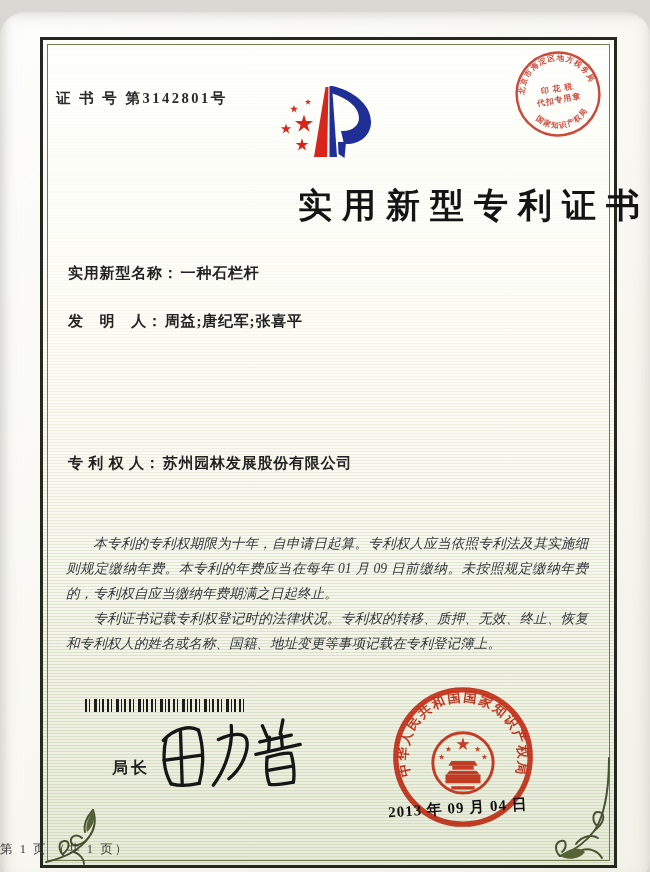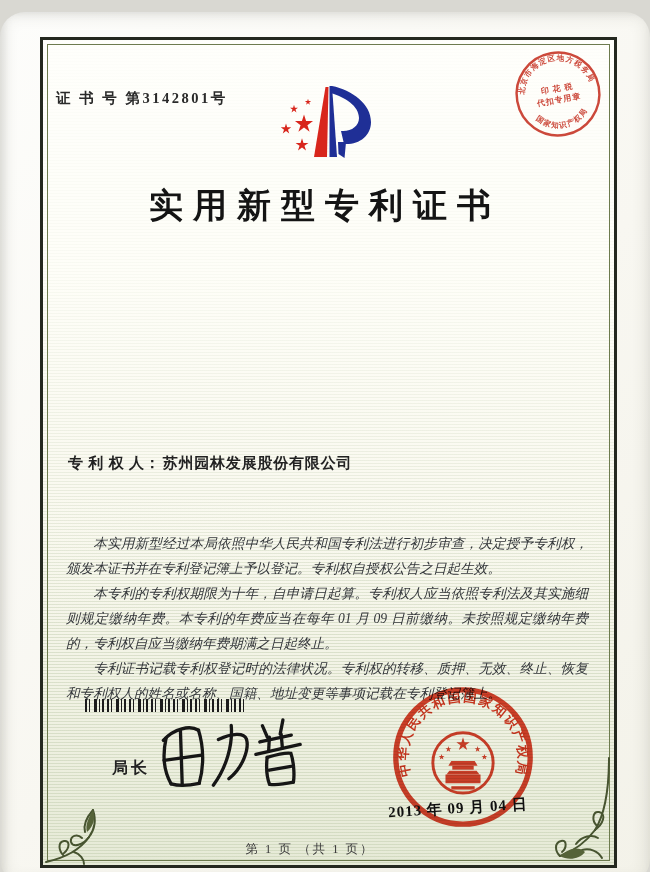--- a/index.html
+++ b/index.html
@@ -14,36 +14,36 @@
     background-image:
       linear-gradient(180deg, rgba(255,255,252,.95) 0%, rgba(255,255,250,.8) 28%, rgba(250,250,242,.45) 52%, rgba(246,248,236,0) 72%),
       linear-gradient(0deg, rgba(183,199,158,.30) 0%, rgba(183,199,158,.12) 22%, rgba(183,199,158,0) 45%),
       repeating-linear-gradient(180deg, rgba(141,162,117,.25) 0px, rgba(141,162,117,.25) 1px, rgba(252,252,245,0) 1px, rgba(252,252,245,0) 3px);}
   .frame-black{position:absolute;left:40px;top:25px;width:577px;height:831px;
     border:3px solid #24281f;box-sizing:border-box;}
   .frame-green{position:absolute;left:47px;top:32px;width:563px;height:817px;
     border:1.5px solid #6d7b4e;box-sizing:border-box;}
   .abs{position:absolute;}
   .cert-number{left:56px;top:77px;font-size:14.5px;font-weight:600;letter-spacing:2.5px;color:#2a2a2a;}
-  .cert-title{left:0;top:171px;width:650px;text-align:center;font-size:34px;font-weight:700;
+  .cert-title{left:0;top:171px;width:650px;text-align:right;font-size:34px;font-weight:700;
     letter-spacing:10px;color:#141414;}
   .field{left:68px;width:500px;font-size:15px;font-weight:600;letter-spacing:.8px;color:#222;white-space:nowrap;}
   .f0{top:252px}.f1{top:300px}.f2{top:347px}.f3{top:395px}.f4{top:442px}.f5{top:490px}
   .field .lab{margin-right:2px;}
   .body-text{left:66px;top:519px;width:522px;font-size:13.6px;line-height:25px;
     font-style:italic;color:#33363a;text-align:justify;}
   .body-text p{margin:0;text-indent:2em;}
   .barcode{left:85px;top:687px;width:163px;height:13px;
     background:repeating-linear-gradient(90deg,#1c1c1c 0 2px,rgba(0,0,0,0) 2px 4px,#1c1c1c 4px 5px,rgba(0,0,0,0) 5px 9px,#1c1c1c 9px 12px,rgba(0,0,0,0) 12px 14px,#1c1c1c 14px 15px,rgba(0,0,0,0) 15px 17px,#1c1c1c 17px 19px,rgba(0,0,0,0) 19px 22px);}
   .sig-label{left:112px;top:746px;font-size:16px;font-weight:600;letter-spacing:3px;color:#222;font-family:Liberation Mono, monospace;}
   .sig-svg{left:152px;top:700px;}
   .seal-svg{left:390px;top:672px;mix-blend-mode:multiply;}
   .seal-date{left:388px;top:786px;width:170px;font-size:15px;font-weight:700;letter-spacing:1px;
     color:#101010;transform:rotate(-3.5deg);}
-  .footer{left:0;top:829px;width:620px;text-align:center;font-size:12.5px;letter-spacing:2px;color:#3a3a3a;}
+  .footer{left:0;top:829px;width:620px;font-size:12.5px;letter-spacing:2px;color:#3a3a3a;}
   .stamp-svg{left:511px;top:35px;transform:rotate(-10deg);mix-blend-mode:multiply;opacity:.92;}
   .orn-left{left:44px;top:786px;}
   .orn-right{left:552px;top:744px;}
   svg{display:block;}
 </style>
 </head>
 <body>
 
 <div id="page">
 
@@ -89,24 +89,25 @@
     <polygon points="77.5,13 80.5,13 79,83 66,83" fill="#d8261c"></polygon>
     <g fill="#1f2f96">
       <polygon points="81.5,12 84,12 89,83 81.5,83"></polygon>
       <path d="M84,12 C104,16 123,30 123,48 C123,62 111,71 96,70 L93,57 C103,58 111,52 111,44 C111,32 97,23 82.5,19 Z"></path>
       <path d="M90,68 L98,68 L96.5,84 L90.5,80 Z"></path>
     </g>
   </svg>
 
   <div class="abs cert-title">实用新型专利证书</div>
 
+  <div class="abs field f0"><span class="lab">实用新型名称：</span><span>一种石栏杆</span></div>
+  <div class="abs field f1"><span class="lab">发　明　人：</span><span>周益;唐纪军;张喜平</span></div>
   <div class="abs field f4"><span class="lab">专 利 权 人：</span><span>苏州园林发展股份有限公司</span></div>
 
   <div class="abs body-text">
-    <p>本实用新型经过本局依照中华人民共和国专利法进行初步审查，决定授予专利权，颁发本证书并在专利登记簿上予以登记。专利权自授权公告之日起生效。</p>
     <p>本专利的专利权期限为十年，自申请日起算。专利权人应当依照专利法及其实施细则规定缴纳年费。本专利的年费应当在每年 01 月 09 日前缴纳。未按照规定缴纳年费的，专利权自应当缴纳年费期满之日起终止。</p>
     <p>专利证书记载专利权登记时的法律状况。专利权的转移、质押、无效、终止、恢复和专利权人的姓名或名称、国籍、地址变更等事项记载在专利登记簿上。</p>
   </div>
 
   <div class="abs barcode"></div>
 
   <div class="abs sig-label">局长</div>
   <svg class="abs sig-svg" width="175" height="92" viewBox="0 0 175 92">
     <text x="85" y="55" opacity="0">田力普</text>
     <g transform="rotate(-5 85 45)" fill="none" stroke="#161616" stroke-width="3.3" stroke-linecap="round">

